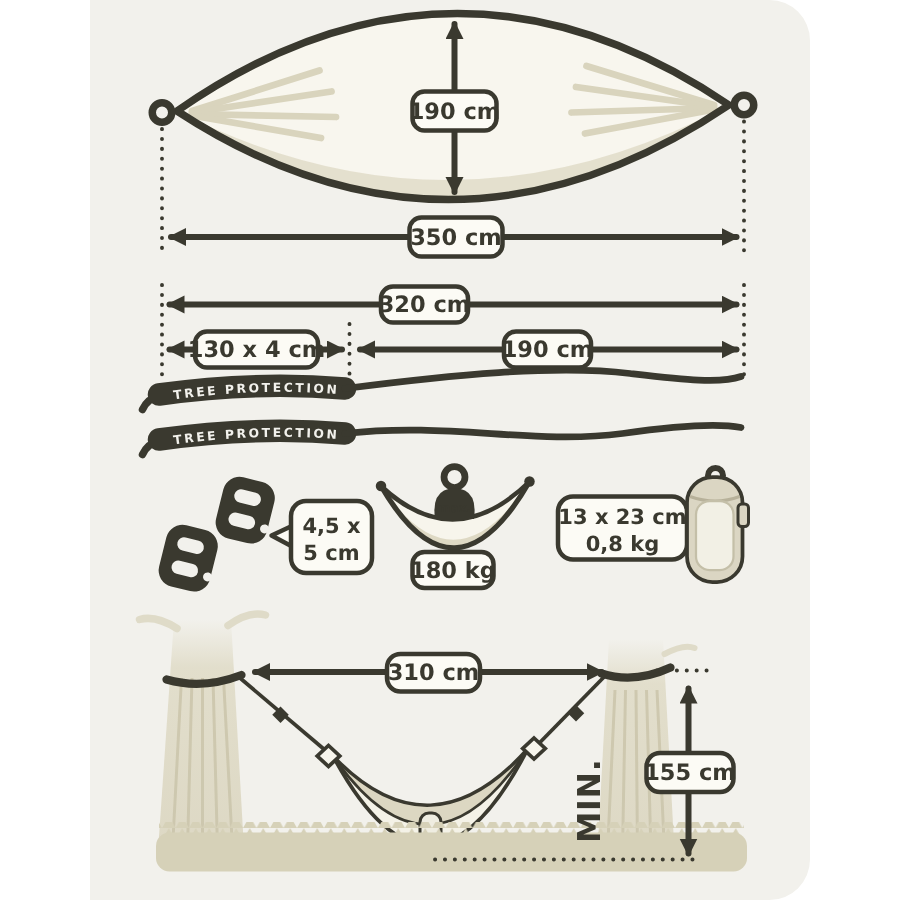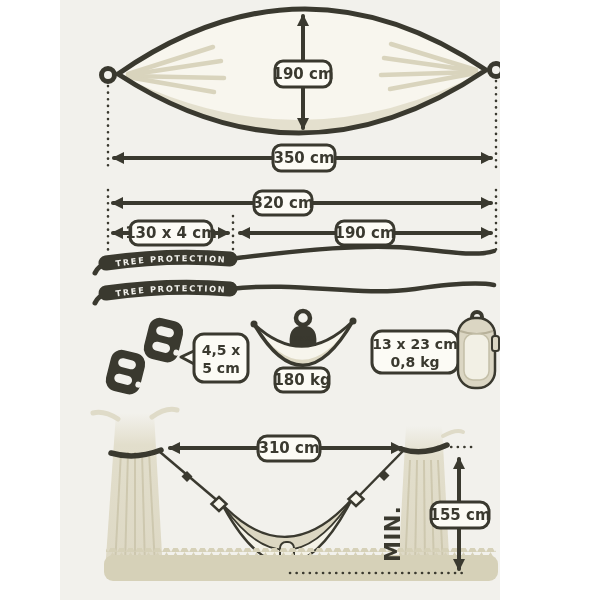--- a/index.html
+++ b/index.html
@@ -1,17 +1,17 @@
 <!DOCTYPE html>
 <html><head>
 <meta charset="utf-8">
 <style>
   html,body{margin:0;padding:0;background:#ffffff;}
-  .stage{position:relative;width:500px;height:600px;background:#ffffff;overflow:hidden;
-         font-family:"DejaVu Sans",sans-serif;}
+  .stage{position:relative;width:540px;height:600px;background:#ffffff;overflow:hidden;
+         font-family:"DejaVu Sans",sans-serif;border-radius:27px;}
   svg{position:absolute;left:0;top:0;}
   text{font-family:"DejaVu Sans",sans-serif;font-weight:bold;fill:#3a392f;}
   .lblbox{fill:#fcfbf5;stroke:#3a392f;stroke-width:3;}
   .lbltxt{font-size:15px;text-anchor:middle;}
   .bubtxt{font-size:14px;text-anchor:middle;}
   .arrow{stroke:#3a392f;stroke-width:4;stroke-linecap:round;}
   .dots{stroke:#3a392f;stroke-width:2.6;stroke-linecap:round;stroke-dasharray:0.1 6.5;fill:none;}
   .ink{fill:#3a392f;}
   .outline{fill:none;stroke:#3a392f;}
   .strap-text{font-size:8.2px;letter-spacing:1.7px;fill:#f2f1ec;}

